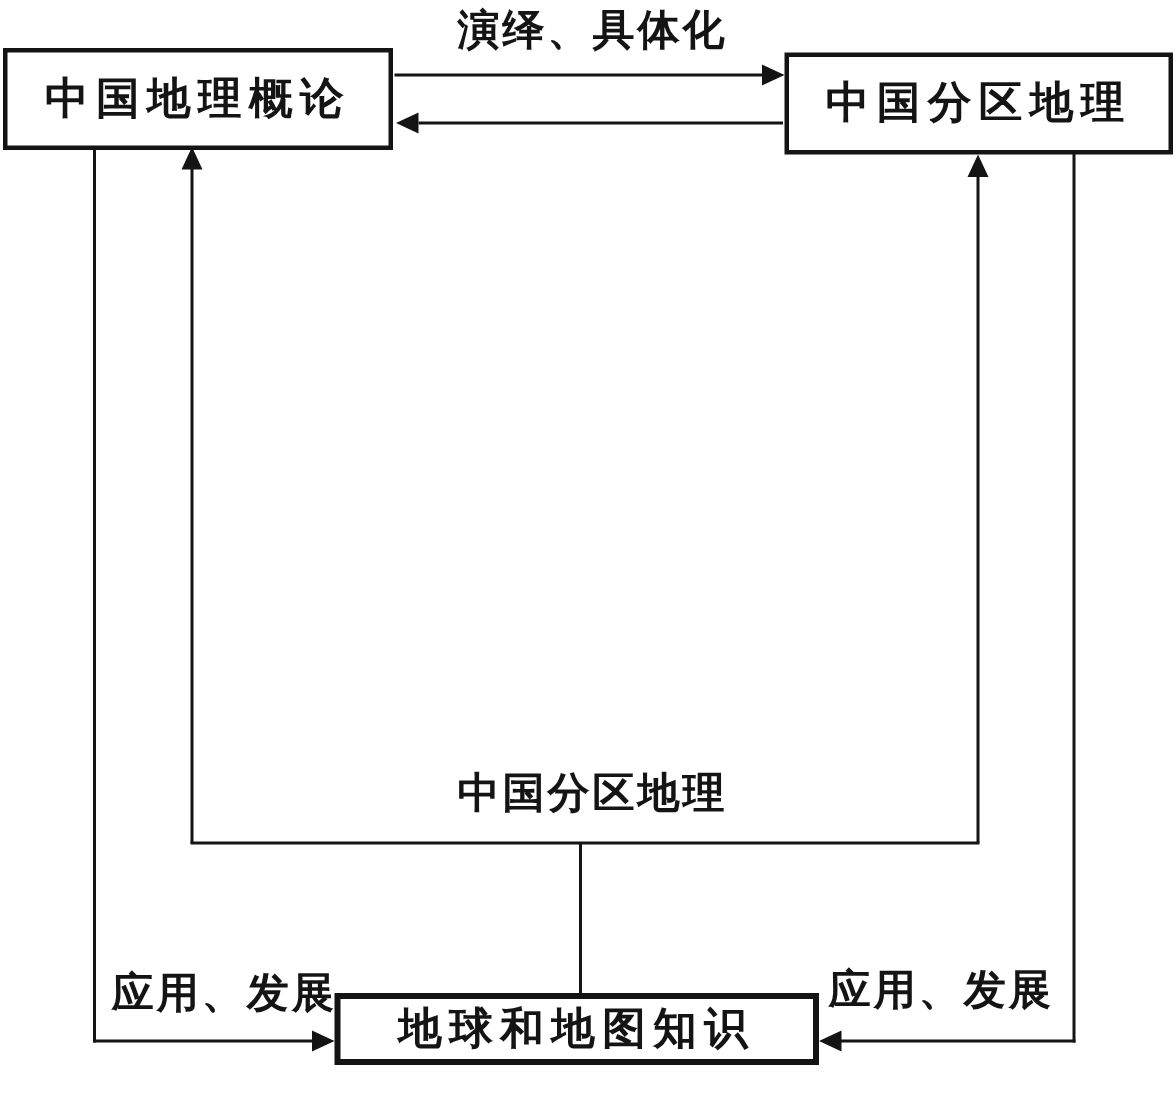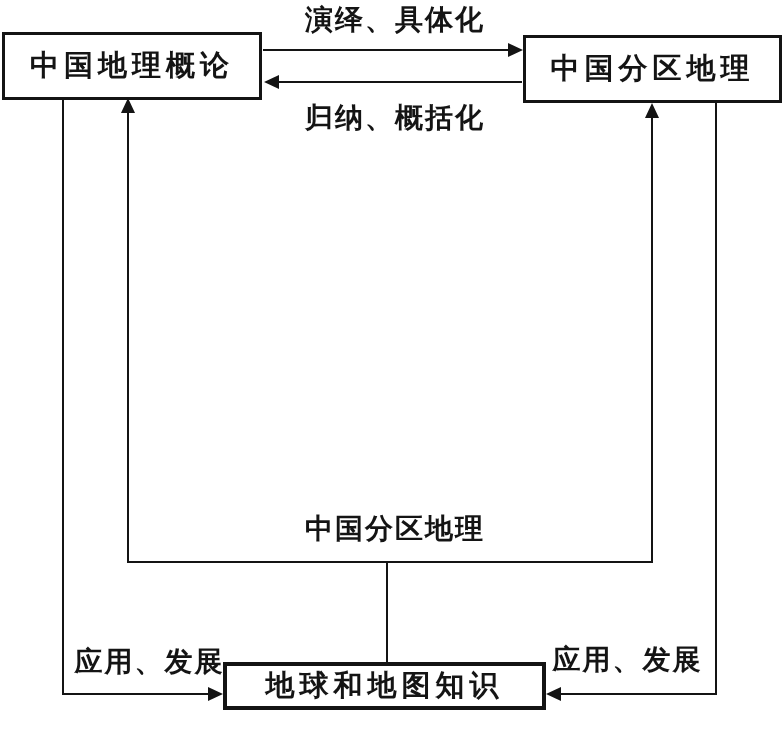--- a/index.html
+++ b/index.html
@@ -76,21 +76,20 @@
   <div class="box" style="left:223px;top:662px;width:323px;height:48px;border-width:4px;">
     <span class="box-label">地球和地图知识</span>
   </div>
 
   <div class="line" style="left:263px;top:49px;width:248px;height:2px;"></div>
   <div class="ah ah-right" style="left:508px;top:43px;"></div>
   <div class="edge-label" style="left:270px;top:1px;width:250px;">演绎、具体化</div>
 
   <div class="line" style="left:279px;top:81px;width:243px;height:2px;"></div>
   <div class="ah ah-left" style="left:264px;top:75px;"></div>
-  <div class="edge-label" style="left:270px;top:99px;width:250px;">归纳、概括化</div>
 
   <div class="line" style="left:62px;top:98px;width:2px;height:597px;"></div>
   <div class="line" style="left:62px;top:693px;width:147px;height:2px;"></div>
   <div class="ah ah-right" style="left:208px;top:687px;"></div>
   <div class="edge-label" style="left:62px;top:643px;width:175px;">应用、发展</div>
 
   <div class="line" style="left:715px;top:102px;width:2px;height:593px;"></div>
   <div class="line" style="left:560px;top:693px;width:157px;height:2px;"></div>
   <div class="ah ah-left" style="left:546px;top:687px;"></div>
   <div class="edge-label" style="left:540px;top:641px;width:175px;">应用、发展</div>

